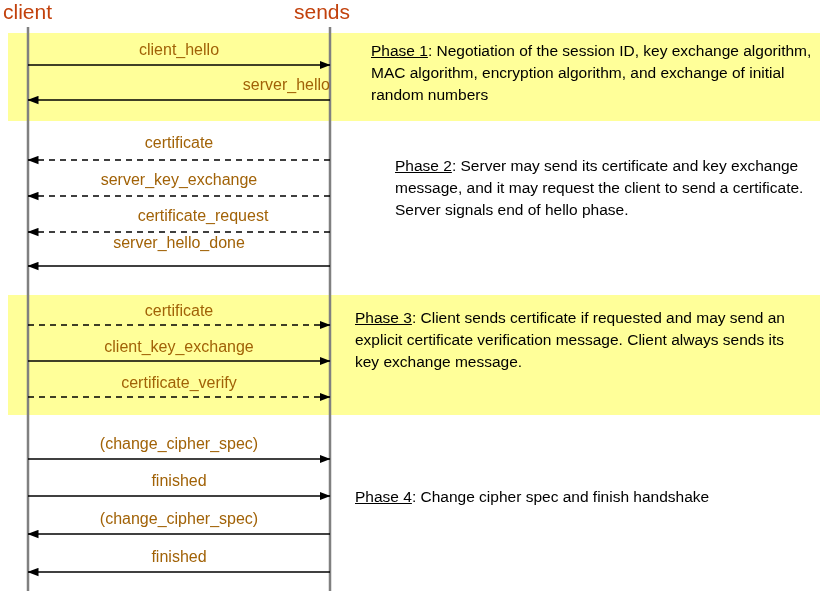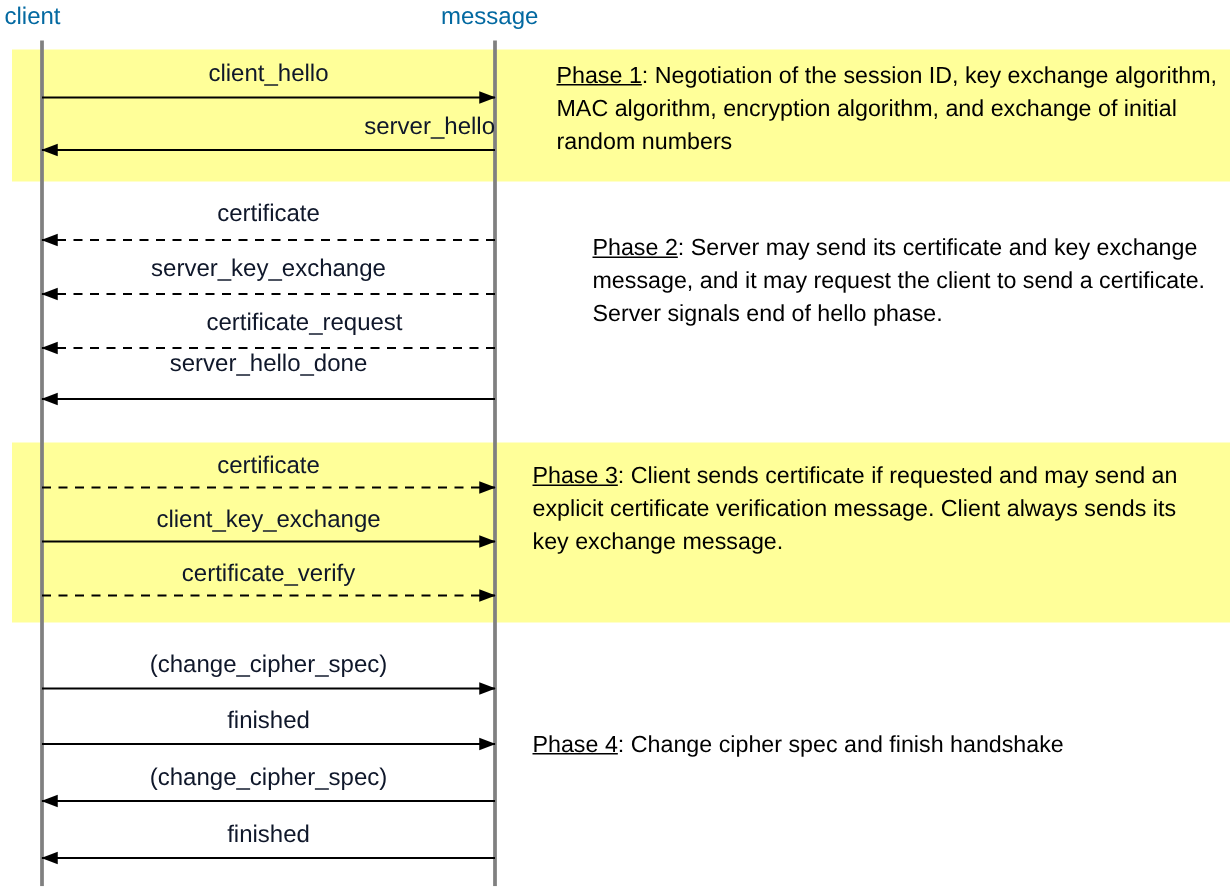--- a/index.html
+++ b/index.html
@@ -33,39 +33,39 @@
     top: 0;
     width: 820px;
     height: 591px;
     z-index: 1;
     pointer-events: none;
   }
   
   .actor-label {
     position: absolute;
     z-index: 3;
-    font-size: 16px;
+    font-size: 21px;
     line-height: 22px;
-    color: #0369a1;
+    color: #c2410c;
     white-space: nowrap;
   }
   #actor-client { left: 3px; top: 1px; }
   #actor-server { left: 294px; top: 1px; }
 
   
   .msg-label {
     position: absolute;
     z-index: 3;
     width: 302px;
     left: 28px;
     text-align: center;
     font-size: 16px;
     line-height: 18px;
     white-space: nowrap;
-    color: #0f172a;
+    color: #a16207;
   }
 
   
   .phase-desc {
     position: absolute;
     z-index: 3;
     left: 355px;
     width: 452px;
     font-size: 15.5px;
     line-height: 22px;
@@ -79,21 +79,21 @@
 <body>
 
 <div id="diagram">
 
   <div id="bands">
       <div class="phase-band" style="top: 33px; height: 88px;"></div>
       <div class="phase-band" style="top: 295px; height: 120px;"></div>
     </div>
 
   <div class="actor-label" id="actor-client">client</div>
-  <div class="actor-label" id="actor-server">message</div>
+  <div class="actor-label" id="actor-server">sends</div>
 
   <svg id="wire-layer" viewBox="0 0 820 591" xmlns="http://www.w3.org/2000/svg">
     <defs>
       <marker id="arrowRight" markerWidth="11" markerHeight="9" refX="10.5" refY="4.5" orient="auto" markerUnits="userSpaceOnUse">
         <path d="M0,0.3 L11,4.5 L0,8.7 Z" fill="#000000"></path>
       </marker>
       <marker id="arrowLeft" markerWidth="11" markerHeight="9" refX="10.5" refY="4.5" orient="auto" markerUnits="userSpaceOnUse">
         <path d="M0,0.3 L11,4.5 L0,8.7 Z" fill="#000000"></path>
       </marker>
     </defs>

